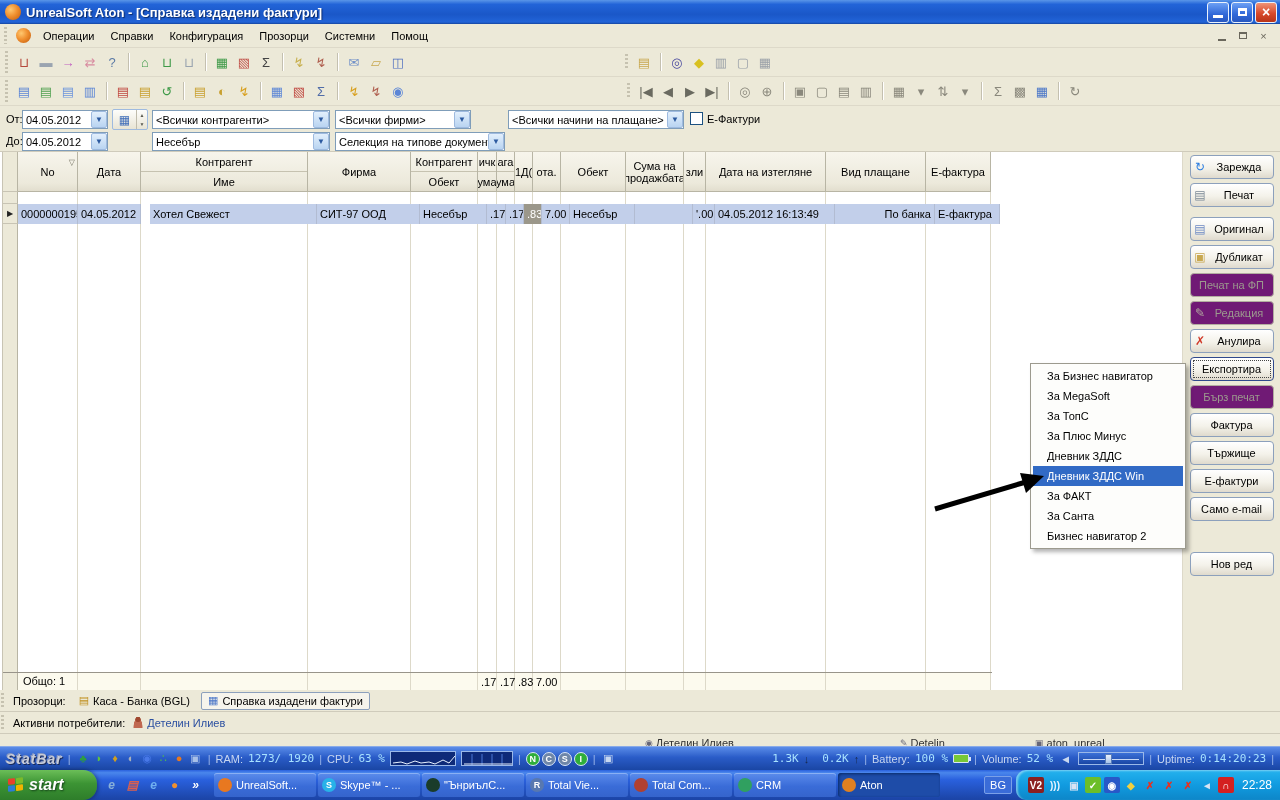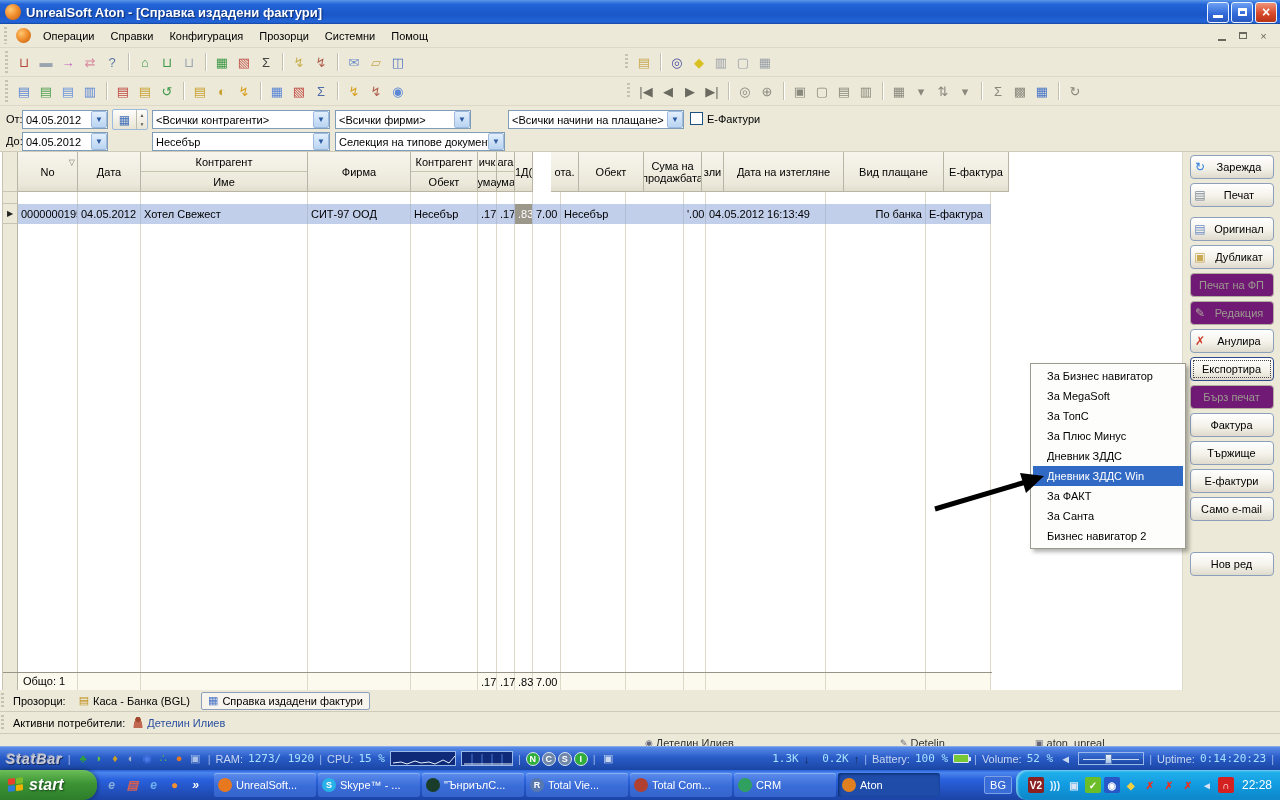--- a/index.html
+++ b/index.html
@@ -439,21 +439,21 @@
               <span class="h1">ага</span>
               <span class="h2">ума</span>
 
             </div>
 
             <div class="hcell" style="width: 18px;">
               <span class="h1">1Д(</span>
 
             </div>
 
-            <div class="hcell" style="width: 28px; margin-left: 18px;">
+            <div class="hcell" style="width: 28px;">
               <span class="h1">ота.</span>
 
             </div>
 
             <div class="hcell" style="width: 65px;">
               <span class="h1">Обект</span>
 
             </div>
 
             <div class="hcell" style="width: 58px;">
@@ -509,21 +509,21 @@
         <div style="display:flex;">
 
             <div class="dcell" style="width: 60px;">
               <span>0000000195</span>
             </div>
 
             <div class="dcell" style="width: 63px;">
               <span>04.05.2012</span>
             </div>
 
-            <div class="dcell" style="width: 167px;">
+            <div class="dcell" style="width: 167px; margin-left: 9px;">
               <span>Хотел Свежест</span>
             </div>
 
             <div class="dcell" style="width: 103px;">
               <span>СИТ-97 ООД</span>
             </div>
 
             <div class="dcell" style="width: 67px;">
               <span>Несебър</span>
             </div>
@@ -822,21 +822,21 @@
 
         <span class="sb-ico" style="color: rgb(232, 120, 32);">●</span>
 
         <span class="sb-ico" style="color: rgb(168, 192, 232);">▣</span>
       </div>
     <span class="sb-sep">|</span>
     <span class="sb-lbl">RAM:</span>
     <span class="sb-val">1273/ 1920</span>
     <span class="sb-sep">|</span>
     <span class="sb-lbl">CPU:</span>
-    <span class="sb-val">15 %</span>
+    <span class="sb-val">63 %</span>
     <svg class="sb-graph" width="66" height="15">
       <polyline points="2,11 10,10 16,12 24,9 30,11 38,10 44,12 52,8 58,11 64,4" fill="none" stroke="#E8F2FF" stroke-width="1"></polyline>
     </svg>
     <svg class="sb-graph" width="52" height="15">
       <line x1="10" y1="2" x2="10" y2="13" stroke="#4A78D8"></line>
         <line x1="20" y1="2" x2="20" y2="13" stroke="#4A78D8"></line>
       <line x1="30" y1="2" x2="30" y2="13" stroke="#4A78D8"></line>
         <line x1="40" y1="2" x2="40" y2="13" stroke="#4A78D8"></line>
       <line x1="2" y1="12" x2="50" y2="12" stroke="#E8F2FF"></line>
     </svg>

